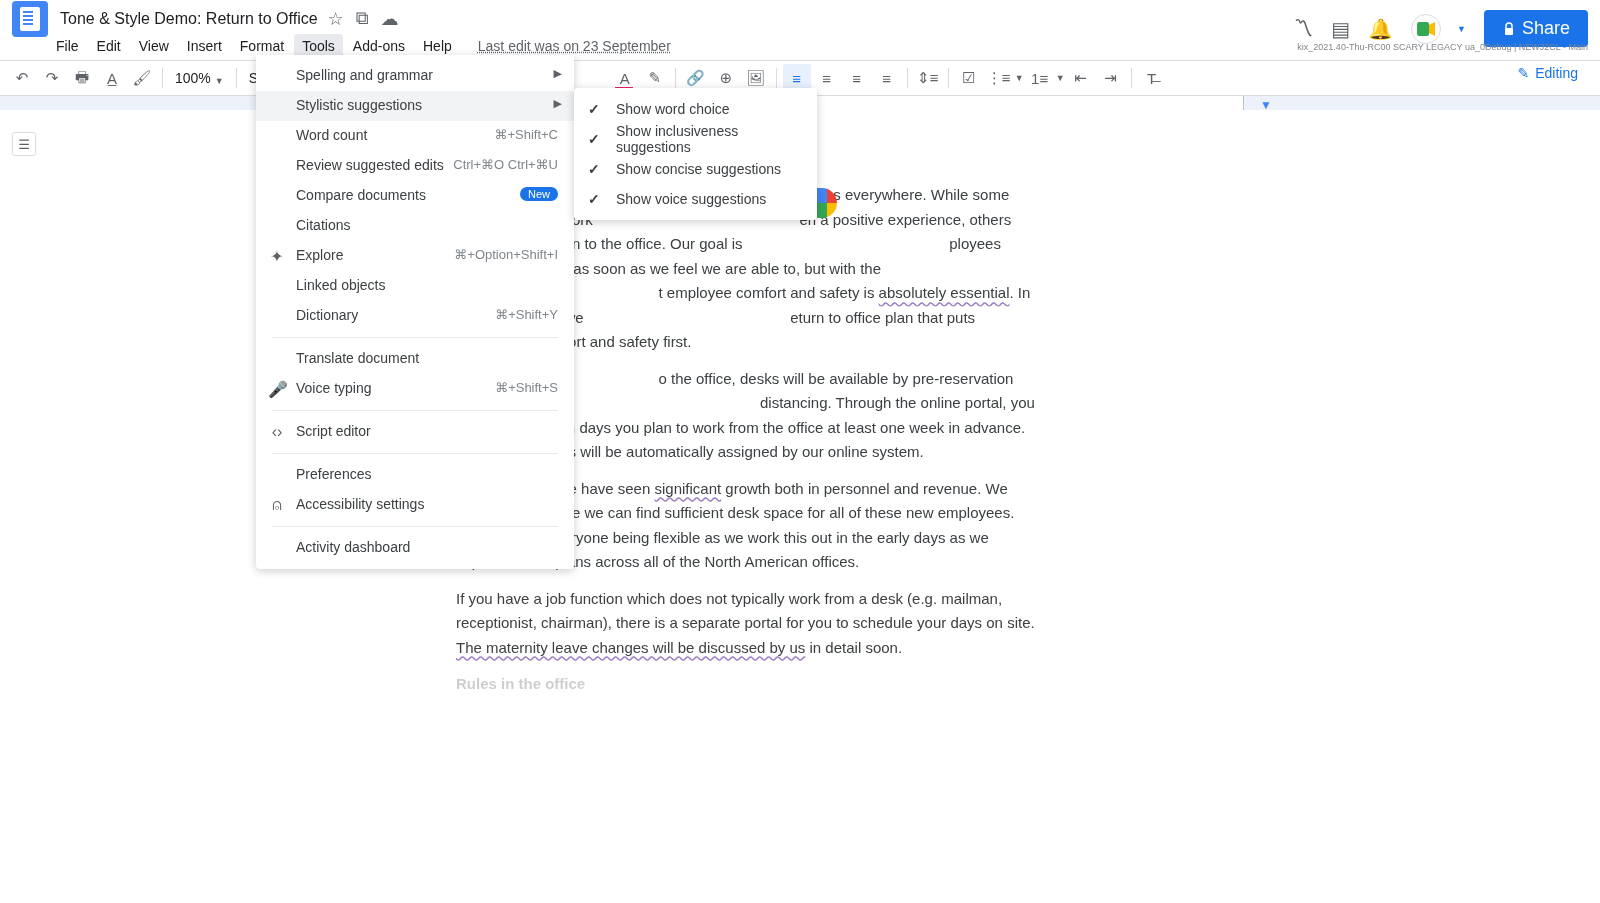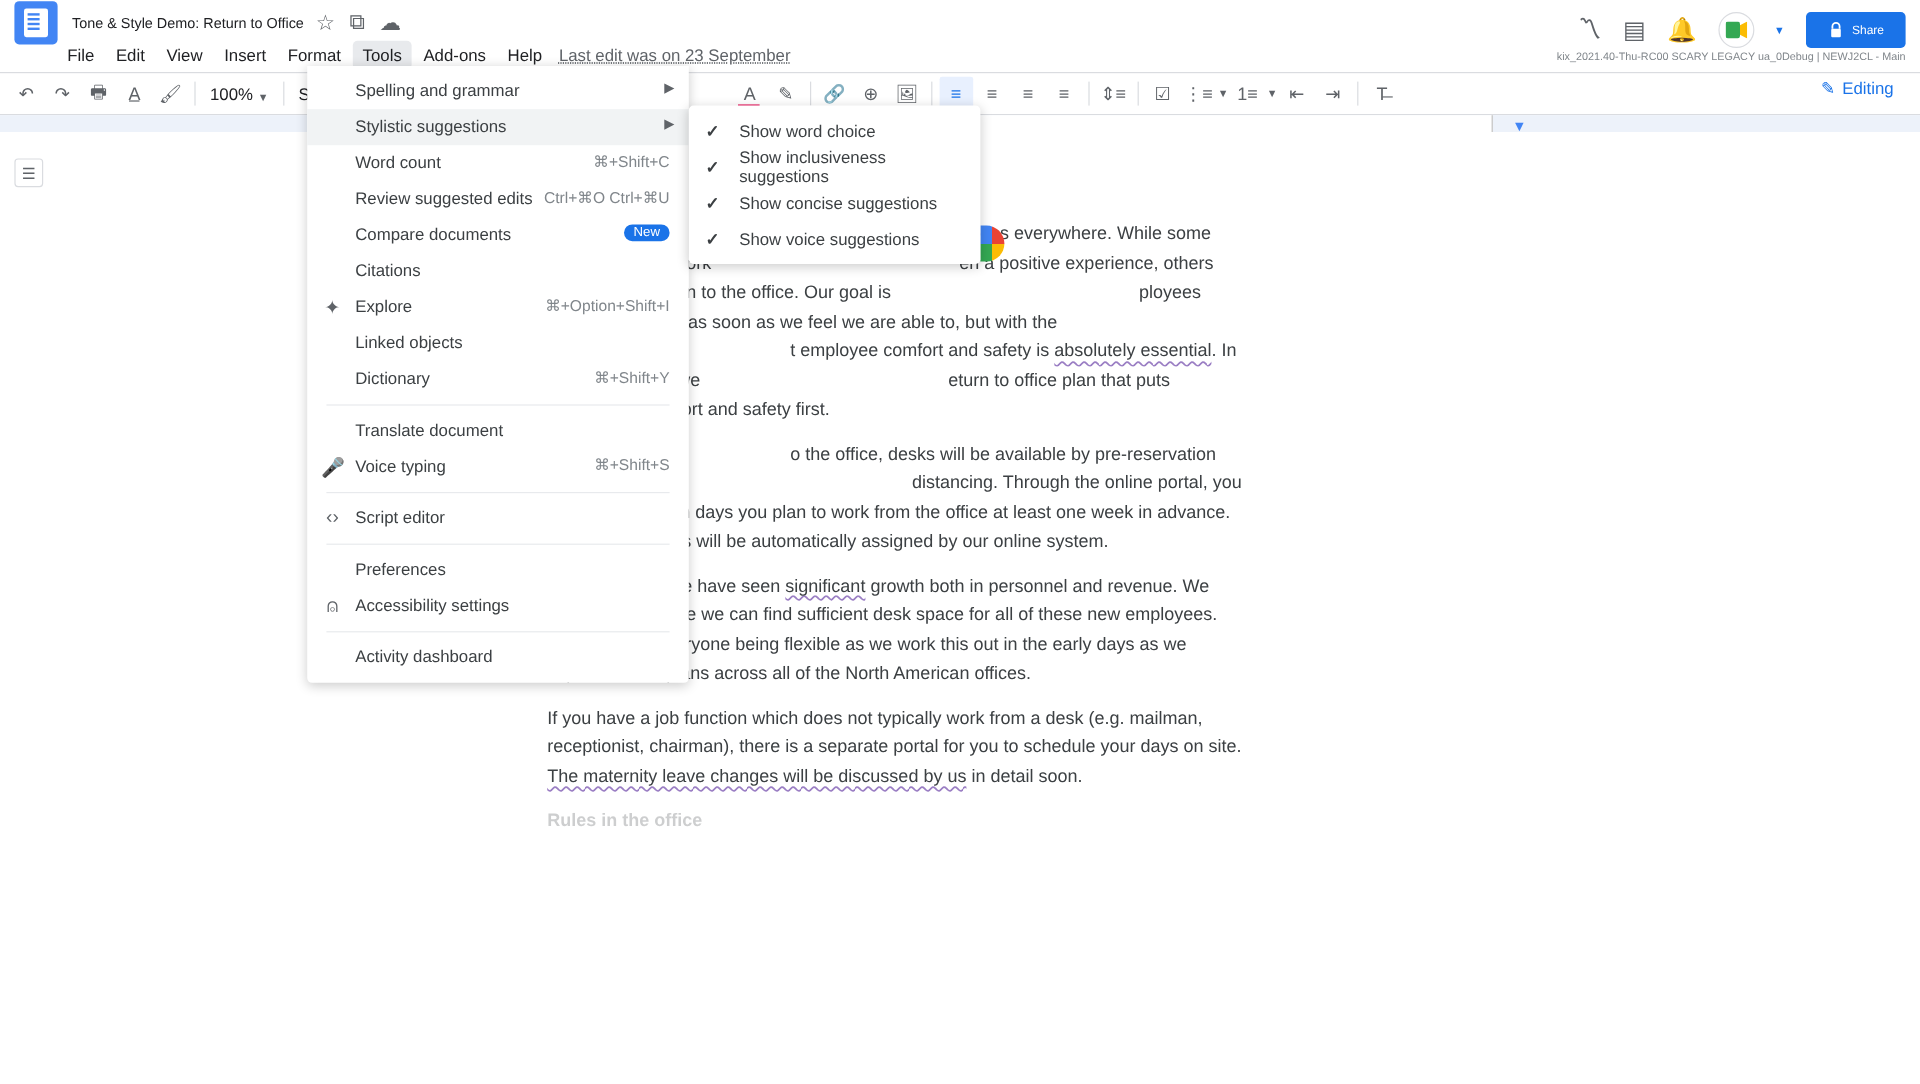--- a/index.html
+++ b/index.html
@@ -3,36 +3,36 @@
 <meta charset="utf-8">
 <style>
 * { margin: 0; padding: 0; box-sizing: border-box; }
 body { font-family: Arial, sans-serif; font-size: 14px; color: #202124; background: #fff; width: 1600px; height: 903px; overflow: hidden; position: relative; }
 
 
 .title-bar { display: flex; align-items: center; padding: 6px 12px 0 12px; height: 32px; }
 .doc-icon { width: 36px; height: 36px; background: #4285f4; border-radius: 4px; display: flex; align-items: center; justify-content: center; margin-right: 12px; }
 .doc-icon-inner { width: 20px; height: 24px; background: #fff; border-radius: 2px; position: relative; }
 .doc-icon-inner::before { content: ""; position: absolute; left: 3px; top: 4px; width: 10px; height: 2px; background: #4285f4; box-shadow: 0 4px 0 #4285f4, 0 8px 0 #4285f4, 0 12px 0 #4285f4; }
-.doc-title { font-size: 12px; color: #202124; margin-right: 10px; }
+.doc-title { font-size: 16px; color: #202124; margin-right: 10px; }
 .title-icons { display: flex; gap: 12px; color: #5f6368; }
 .title-icons span { cursor: pointer; font-size: 18px; }
 
 .header-right { position: absolute; right: 12px; top: 10px; display: flex; align-items: center; gap: 18px; }
-.share-btn { background: #1a73e8; color: #fff; border: none; border-radius: 4px; padding: 8px 18px; font-size: 10px; font-weight: 500; display: flex; align-items: center; gap: 6px; cursor: pointer; }
+.share-btn { background: #1a73e8; color: #fff; border: none; border-radius: 4px; padding: 8px 18px; font-size: 18px; font-weight: 500; display: flex; align-items: center; gap: 6px; cursor: pointer; }
 .hdr-ico { color: #5f6368; font-size: 20px; cursor: pointer; }
 .meet-ico { width: 30px; height: 30px; border-radius: 50%; border: 1px solid #dadce0; display: flex; align-items: center; justify-content: center; position: relative; }
 .meet-dd { font-size: 9px; color: #1a73e8; margin-left: -2px; }
 .build-tag { position: absolute; right: 12px; top: 42px; font-size: 9px; color: #80868b; }
 
 
 .menu-bar { display: flex; align-items: center; padding: 4px 28px 4px 48px; height: 28px; gap: 2px; }
 .menu-item { padding: 4px 8px; font-size: 14px; color: #202124; cursor: pointer; border-radius: 4px; }
 .menu-item.active { background: #e8eaed; }
-.last-edit { color: #5f6368; font-size: 14px; margin-left: 4px; text-decoration: underline dotted; cursor: pointer; }
+.last-edit { color: #5f6368; font-size: 14px; margin-left: 16px; text-decoration: underline dotted; cursor: pointer; }
 
 
 .toolbar { height: 36px; border-top: 1px solid #dadce0; border-bottom: 1px solid #dadce0; display: flex; align-items: center; padding: 0 8px; gap: 2px; }
 .tb-btn { width: 28px; height: 28px; display: flex; align-items: center; justify-content: center; color: #5f6368; cursor: pointer; border-radius: 2px; font-size: 15px; }
 .tb-btn.active { background: #e8f0fe; color: #1a73e8; }
 .tb-sep { width: 1px; height: 20px; background: #dadce0; margin: 0 4px; }
 .zoom-sel { display: flex; align-items: flex-end; padding: 0 6px; color: #202124; gap: 4px; cursor: pointer; }
 .style-sel { width: 44px; padding: 0 6px; color: #202124; overflow: hidden; white-space: nowrap; }
 .editing-btn { position: absolute; right: 12px; top: 61px; display: flex; align-items: center; gap: 6px; padding: 4px 10px; border-radius: 4px; color: #1a73e8; cursor: pointer; font-size: 14px; }
 

